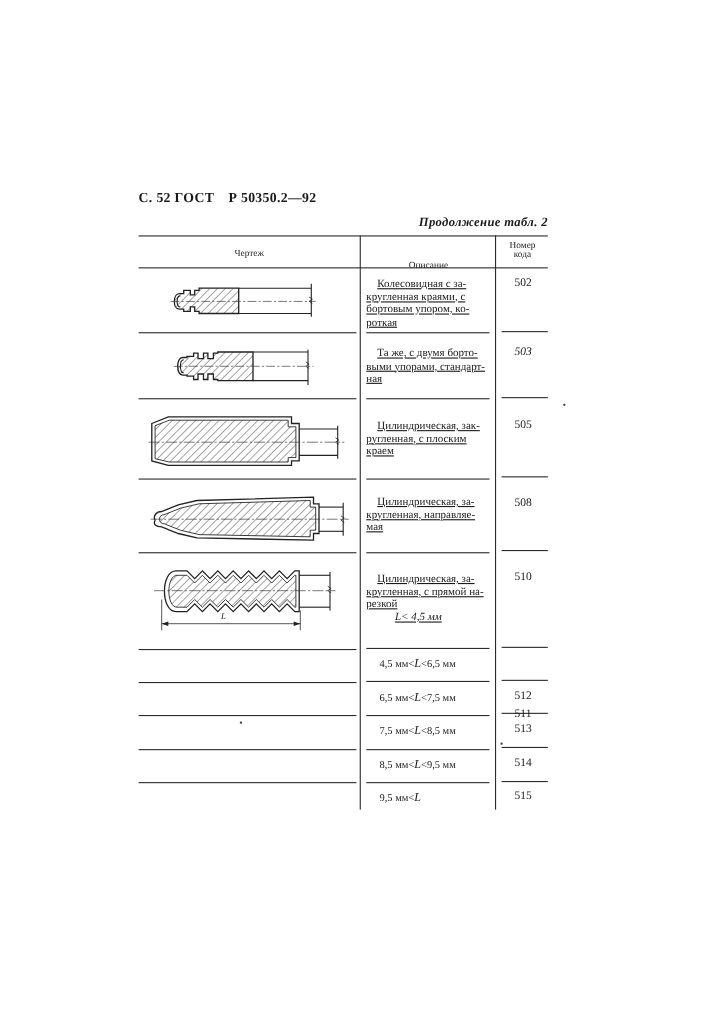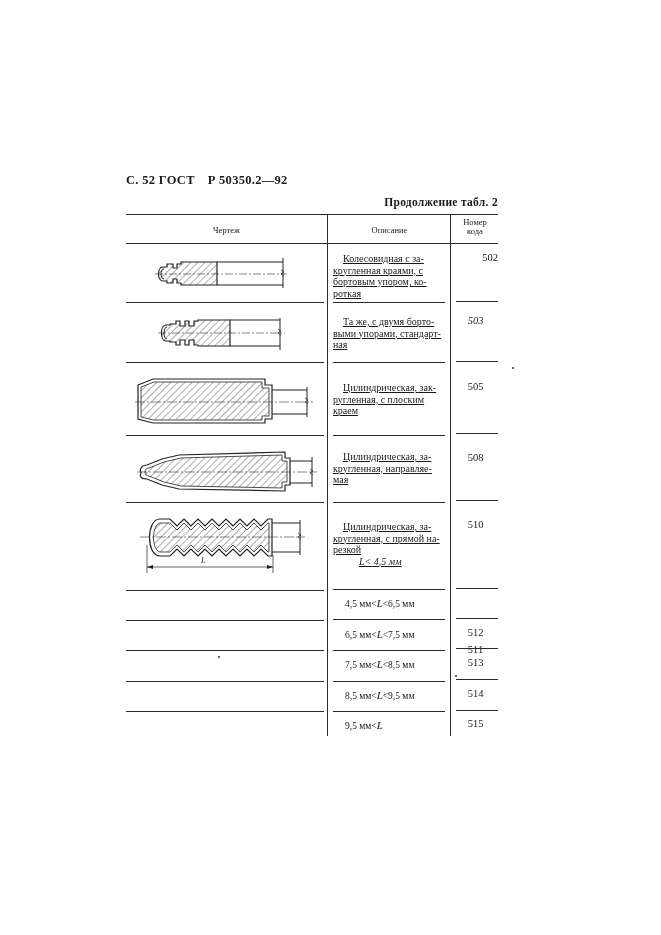--- a/index.html
+++ b/index.html
@@ -1,21 +1,21 @@
 <!DOCTYPE html>
 <html><head>
 <meta charset="utf-8">
 <style>
   html, body { margin: 0; padding: 0; background: #ffffff; }
   body { width: 661px; height: 935px; position: relative; overflow: hidden;
          font-family: "Liberation Serif", "DejaVu Serif", serif; color: #1a1a1a; }
   .page-header { position: absolute; left: 126px; top: 173px; font-weight: bold;
                  font-size: 12.5px; letter-spacing: 0.3px; }
   .page-header .p-gap { display: inline-block; width: 6px; }
-  .continuation { position: absolute; right: 163px; top: 196px; 
+  .continuation { position: absolute; right: 163px; top: 196px; font-style: italic;
                   font-weight: bold; font-size: 11.5px; letter-spacing: 0.3px; }
   .hline { position: absolute; height: 0; border-top: 1.5px solid #2a2a2a; }
   .vline { position: absolute; width: 0; border-left: 1.5px solid #2a2a2a; }
   .th { position: absolute; font-size: 8.5px; text-align: center; }
   .desc { position: absolute; left: 333px; width: 111px; font-size: 10px; line-height: 11.5px;
           text-align: justify; text-align-last: left; text-decoration: underline; }
   .desc .indent { display: inline-block; width: 10px; }
   .code { position: absolute; left: 453px; width: 45px; text-align: center; font-size: 10.5px; }
   .range { position: absolute; left: 345px; font-size: 9.5px; text-align: center; }
   .range i { font-style: italic; font-size: 11px; }
@@ -34,21 +34,21 @@
 
 <div class="continuation">Продолжение табл. 2</div>
 
 <div>
   <div class="hline" style="left:126px; top:214px; width:372px;"></div>
   <div class="hline" style="left:126px; top:243px; width:372px;"></div>
   <div class="vline" style="left:327px; top:214px; height:522px;"></div>
   <div class="vline" style="left:450px; top:214px; height:522px;"></div>
 
   <div class="th" style="left:126px; width:201px; top:225px;">Чертеж</div>
-  <div class="th" style="left:329px; width:121px; top:225px;">Описание</div>
+  <div class="th" style="left:329px; width:121px; top:236px;">Описание</div>
   <div class="th" style="left:452px; width:46px; top:218px; line-height:9px;">Номер<br>кода</div>
 
   <div class="hline" style="left:126px; top:302px; width:198px;"></div>
   <div class="hline" style="left:333px; top:302px; width:112px;"></div>
   <div class="hline" style="left:456px; top:301px; width:42px;"></div>
 
   <div class="hline" style="left:126px; top:362px; width:198px;"></div>
   <div class="hline" style="left:333px; top:362px; width:112px;"></div>
   <div class="hline" style="left:456px; top:361px; width:42px;"></div>
 
@@ -108,21 +108,21 @@
   <div>резкой</div>
   <div style="padding-left:7px; font-style:italic;margin-left:19px;">L&lt; 4,5 мм</div>
 </div>
 
 <div class="range" style="top:597px;"><span>4,5 мм&lt;</span><i>L</i><span>&lt;6,5 мм</span></div>
 <div class="range" style="top:628px;"><span>6,5 мм&lt;</span><i>L</i><span>&lt;7,5 мм</span></div>
 <div class="range" style="top:658px;"><span>7,5 мм&lt;</span><i>L</i><span>&lt;8,5 мм</span></div>
 <div class="range" style="top:689px;"><span>8,5 мм&lt;</span><i>L</i><span>&lt;9,5 мм</span></div>
 <div class="range" style="top:719px;"><span>9,5 мм&lt;</span><i>L</i><span></span></div>
 
-<div class="code" style="top:252px;text-align:right;">502</div>
+<div class="code" style="top:252px;">502</div>
 <div class="code" style="top:315px;font-style:italic;">503</div>
 <div class="code" style="top:381px;">505</div>
 <div class="code" style="top:452px;">508</div>
 <div class="code" style="top:519px;">510</div>
 <div class="code" style="top:596px;margin-top:48px;">511</div>
 <div class="code" style="top:627px;">512</div>
 <div class="code" style="top:657px;">513</div>
 <div class="code" style="top:688px;">514</div>
 <div class="code" style="top:718px;">515</div>
 

